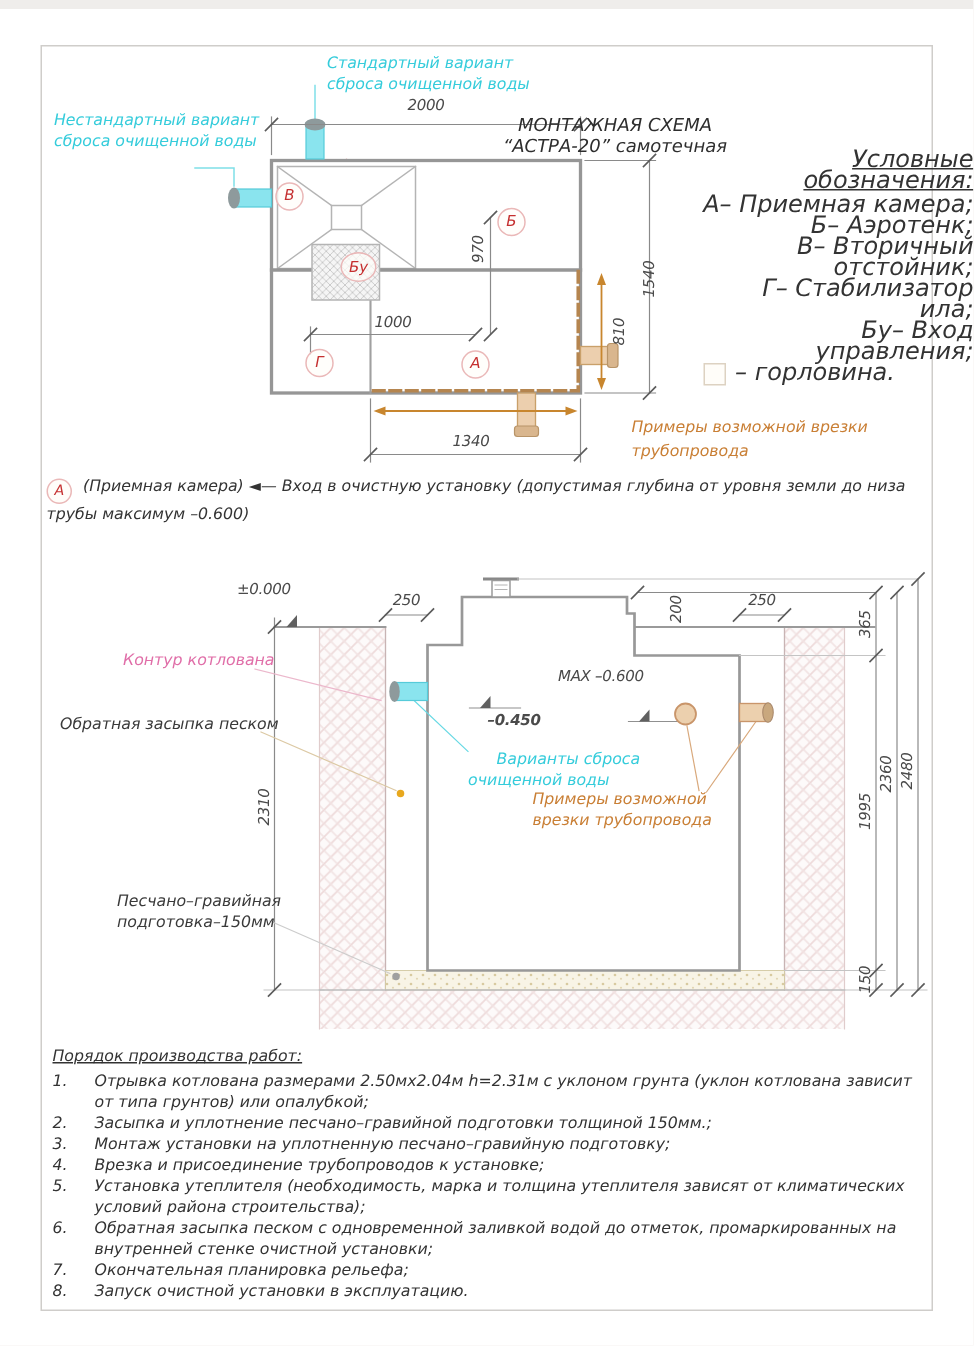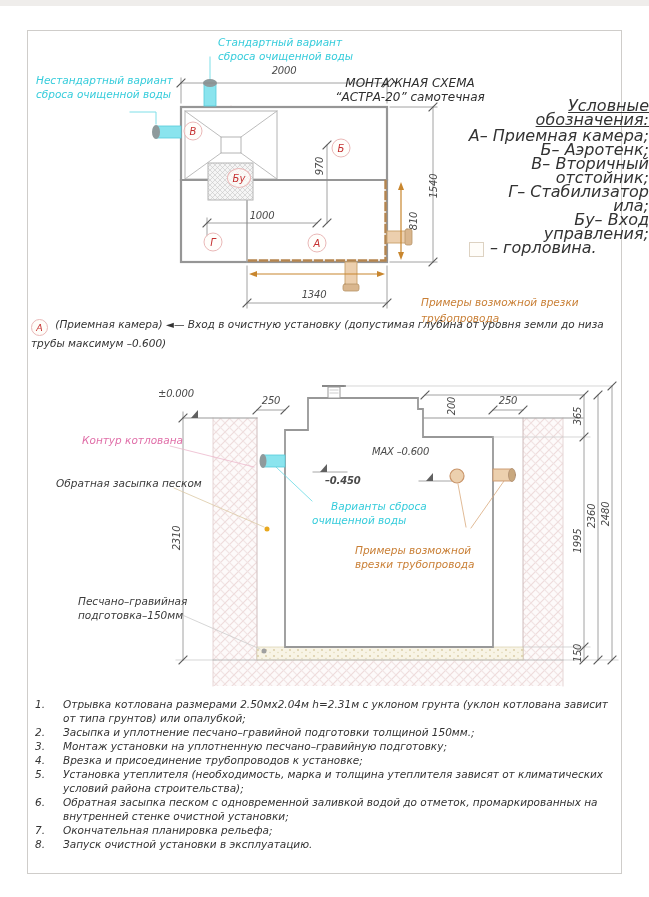--- a/index.html
+++ b/index.html
@@ -5,21 +5,21 @@
   html,body{margin:0;padding:0;background:#f6f4f2;}
   .page{position:relative;width:649px;height:897px;background:#ffffff;overflow:hidden;
         font-family:"DejaVu Sans",sans-serif;}
   .topstrip{position:absolute;left:0;top:0;width:649px;height:6px;background:#efedeb;}
   svg.lines{position:absolute;left:0;top:0;}
   .t{position:absolute;font-style:italic;color:#3a3a3a;font-size:10.5px;white-space:nowrap;line-height:12px;}
   .ctr{transform:translate(-50%,-50%);}
   .rot{transform:translate(-50%,-50%) rotate(-90deg);}
   .dim{font-size:10px;color:#4a4a4a;letter-spacing:-0.2px;}
   .cyan{color:#35ccdb;}
-  .orange{color:#c97f35;margin-top:17px;}
+  .orange{color:#c97f35;}
   .pink{color:#e06ea8;}
   .title{font-size:12px;color:#2e2e2e;width:240px;text-align:center;white-space:normal;line-height:14px;}
   .legend{position:absolute;left:468px;top:99px;font-style:italic;font-size:16px;color:#333;line-height:14px;text-align:right;}
   .legend .lg-title{text-decoration:underline;margin-bottom:2px;}
   .neckrow{display:flex;align-items:flex-start;}
   .necksq{width:13px;height:13px;border:1px solid #ddd2c2;background:#fffdf9;margin:1px 6px 0 1px;}
   .marker{position:absolute;width:17px;height:17px;border:1px solid #eab8b8;border-radius:50%;
           color:#c53030;font-size:10px;font-style:italic;display:flex;align-items:center;justify-content:center;
           background:rgba(255,253,250,.7);transform:translate(-50%,-50%);}
   .marker.big{width:22px;height:18px;}
@@ -263,29 +263,30 @@
   <div class="t dim rot" style="left:578px;top:416px;">365</div>
   <div class="t dim" style="left:372px;top:446px;">MAX –0.600</div>
   <div class="t dim" style="left:325px;top:475px;font-weight:bold;">–0.450</div>
   <div class="t dim rot" style="left:177px;top:538px;">2310</div>
   <div class="t dim rot" style="left:578px;top:541px;">1995</div>
   <div class="t dim rot" style="left:592px;top:516px;">2360</div>
   <div class="t dim rot" style="left:606px;top:514px;">2480</div>
   <div class="t dim rot" style="left:578px;top:653px;">150</div>
 
   <div class="t pink" style="left:82px;top:434px;">Контур котлована</div>
-  <div class="t" style="left:40px;top:477px;margin-left:16px;">Обратная засыпка песком</div>
+  <div class="t" style="left:40px;top:477px;">Обратная засыпка песком</div>
   <div class="t cyan" style="left:312px;top:500px;margin-left:19px;">Варианты сброса</div>
   <div class="t cyan" style="left:312px;top:514px;">очищенной воды</div>
   <div class="t orange" style="left:355px;top:527px;">Примеры возможной</div>
   <div class="t orange" style="left:355px;top:541px;">врезки трубопровода</div>
   <div class="t" style="left:78px;top:595px;">Песчано–гравийная</div>
   <div class="t" style="left:78px;top:609px;">подготовка–150мм</div>
 
   <div class="work">
+    <div class="wo-title">Порядок производства работ:</div>
     <div class="wo-item">
         <span class="wo-num">1.</span>
         <span class="wo-text">Отрывка котлована размерами 2.50мх2.04м h=2.31м с уклоном грунта (уклон котлована зависит от типа грунтов) или опалубкой;</span>
       </div>
     <div class="wo-item">
         <span class="wo-num">2.</span>
         <span class="wo-text">Засыпка и уплотнение песчано–гравийной подготовки толщиной 150мм.;</span>
       </div>
     <div class="wo-item">
         <span class="wo-num">3.</span>

